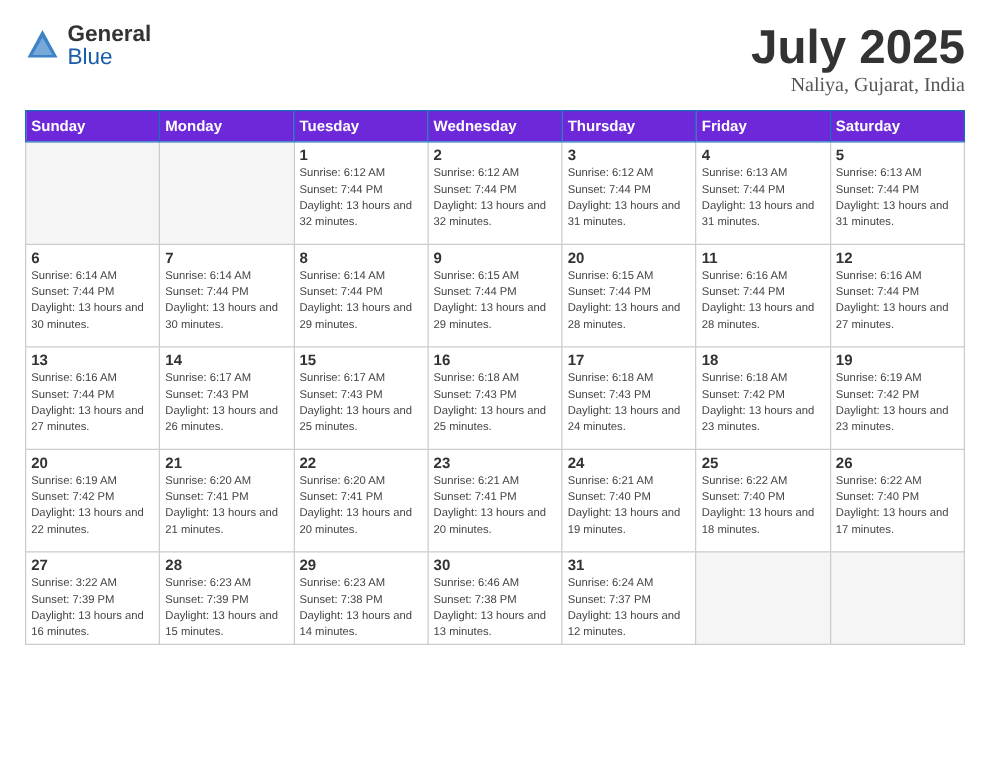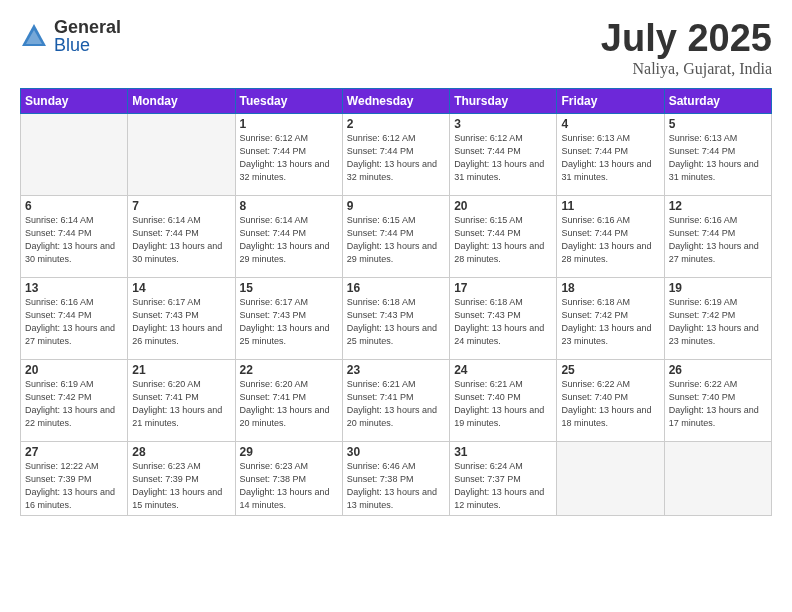--- a/index.html
+++ b/index.html
@@ -302,21 +302,21 @@
           <td>
             <span class="day-num">26</span>
             <div class="day-info">Sunrise: 6:22 AM
 Sunset: 7:40 PM
 Daylight: 13 hours and 17 minutes.</div>
           </td>
         </tr>
         <tr class="last-row">
           <td>
             <span class="day-num">27</span>
-            <div class="day-info">Sunrise: 12:22 AM
+            <div class="day-info">Sunrise: 3:22 AM
 Sunset: 7:39 PM
 Daylight: 13 hours and 16 minutes.</div>
           </td>
           <td>
             <span class="day-num">28</span>
             <div class="day-info">Sunrise: 6:23 AM
 Sunset: 7:39 PM
 Daylight: 13 hours and 15 minutes.</div>
           </td>
           <td>

